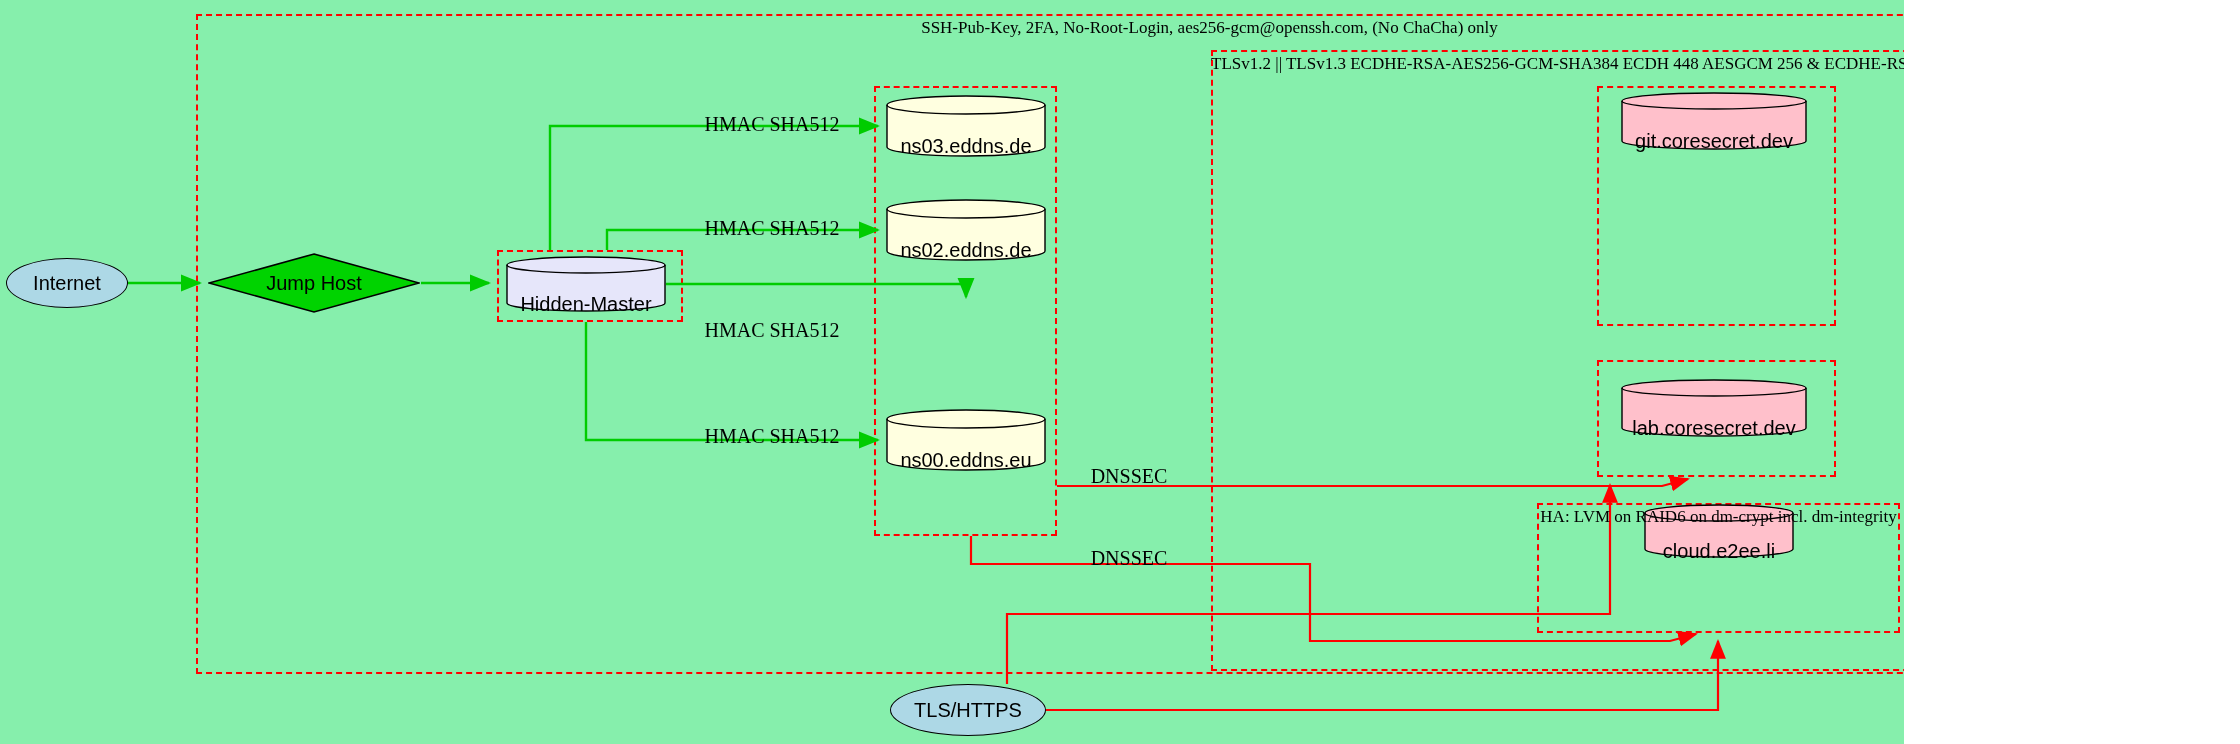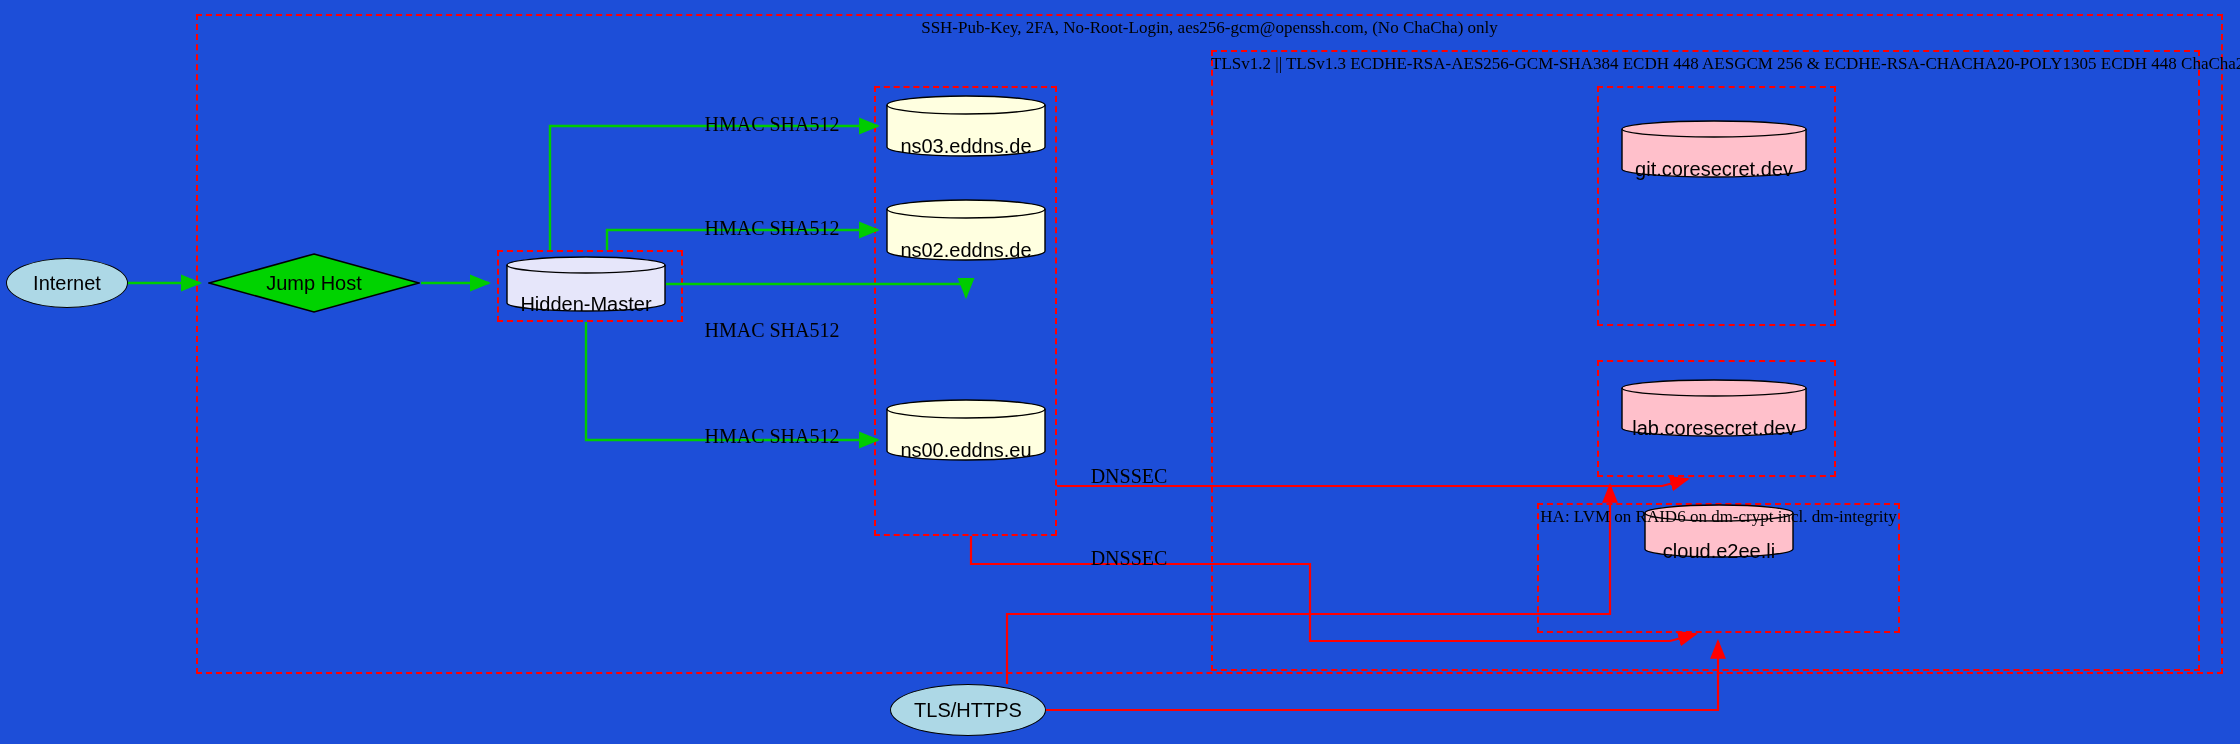--- a/index.html
+++ b/index.html
@@ -1,16 +1,16 @@
 <!DOCTYPE html>
 <html style="--cluster-border: #ff0000; --secure-edge: #00cc00; --tls-edge: #ff0000; --node-dns-fill: #ffffe0; --node-web-fill: #ffc0cb; --node-master-fill: #e6e6fa; --endpoint-fill: #add8e6; --jump-fill: #00d300;"><head>
 <meta charset="utf-8">
 <style>
   html,body{margin:0;padding:0;background:#fff;}
-  .canvas{position:relative;width:2240px;height:744px;background:#1d4ed8;overflow:hidden;
+  .canvas{position:relative;width:1904px;height:744px;background:#86efac;overflow:hidden;
           font-family:"Liberation Sans",sans-serif;}
   .cluster{position:absolute;border:2px dashed var(--cluster-border,#ff0000);z-index:1;box-sizing:border-box;}
   .edges{position:absolute;left:0;top:0;z-index:2;}
   .edge-green{stroke:var(--secure-edge,#00cc00);stroke-width:2.4;fill:none;}
   .edge-red{stroke:var(--tls-edge,#ff0000);stroke-width:2.2;fill:none;}
   .mk-green{fill:var(--secure-edge,#00cc00);}
   .mk-red{fill:var(--tls-edge,#ff0000);}
   .node{position:absolute;z-index:3;}
   .ellipse-node{border:1.6px solid #000;border-radius:50%;display:flex;align-items:center;justify-content:center;
                 font:20px "Liberation Sans",sans-serif;color:#000;box-sizing:border-box;}
@@ -93,29 +93,29 @@
 
   <div class="node cyl-node" style="left:886px;top:199px;width:160px;height:62px;">
     <svg width="160" height="62">
       <path d="M1,10 A79,9 0 0 1 159,10 L159,52 A79,9 0 0 1 1,52 Z" fill="var(--node-dns-fill,#ffffe0)" stroke="#000" stroke-width="1.4"></path>
       <path d="M1,10 A79,9 0 0 0 159,10" fill="none" stroke="#000" stroke-width="1.4"></path>
     </svg>
     <span class="lbl">ns02.eddns.de</span>
   </div>
 
 
-  <div class="node cyl-node" style="left:886px;top:399px;width:160px;height:62px;">
+  <div class="node cyl-node" style="left:886px;top:409px;width:160px;height:62px;">
     <svg width="160" height="62">
       <path d="M1,10 A79,9 0 0 1 159,10 L159,52 A79,9 0 0 1 1,52 Z" fill="var(--node-dns-fill,#ffffe0)" stroke="#000" stroke-width="1.4"></path>
       <path d="M1,10 A79,9 0 0 0 159,10" fill="none" stroke="#000" stroke-width="1.4"></path>
     </svg>
     <span class="lbl">ns00.eddns.eu</span>
   </div>
 
-  <div class="node cyl-node" style="left:1621px;top:120px;width:186px;height:58px;">
+  <div class="node cyl-node" style="left:1621px;top:92px;width:186px;height:58px;">
     <svg width="186" height="58">
       <path d="M1,9 A92,8 0 0 1 185,9 L185,49 A92,8 0 0 1 1,49 Z" fill="var(--node-web-fill,#ffc0cb)" stroke="#000" stroke-width="1.4"></path>
       <path d="M1,9 A92,8 0 0 0 185,9" fill="none" stroke="#000" stroke-width="1.4"></path>
     </svg>
     <span class="lbl">git.coresecret.dev</span>
   </div>
 
 
   <div class="node cyl-node" style="left:1621px;top:379px;width:186px;height:58px;">
     <svg width="186" height="58">

